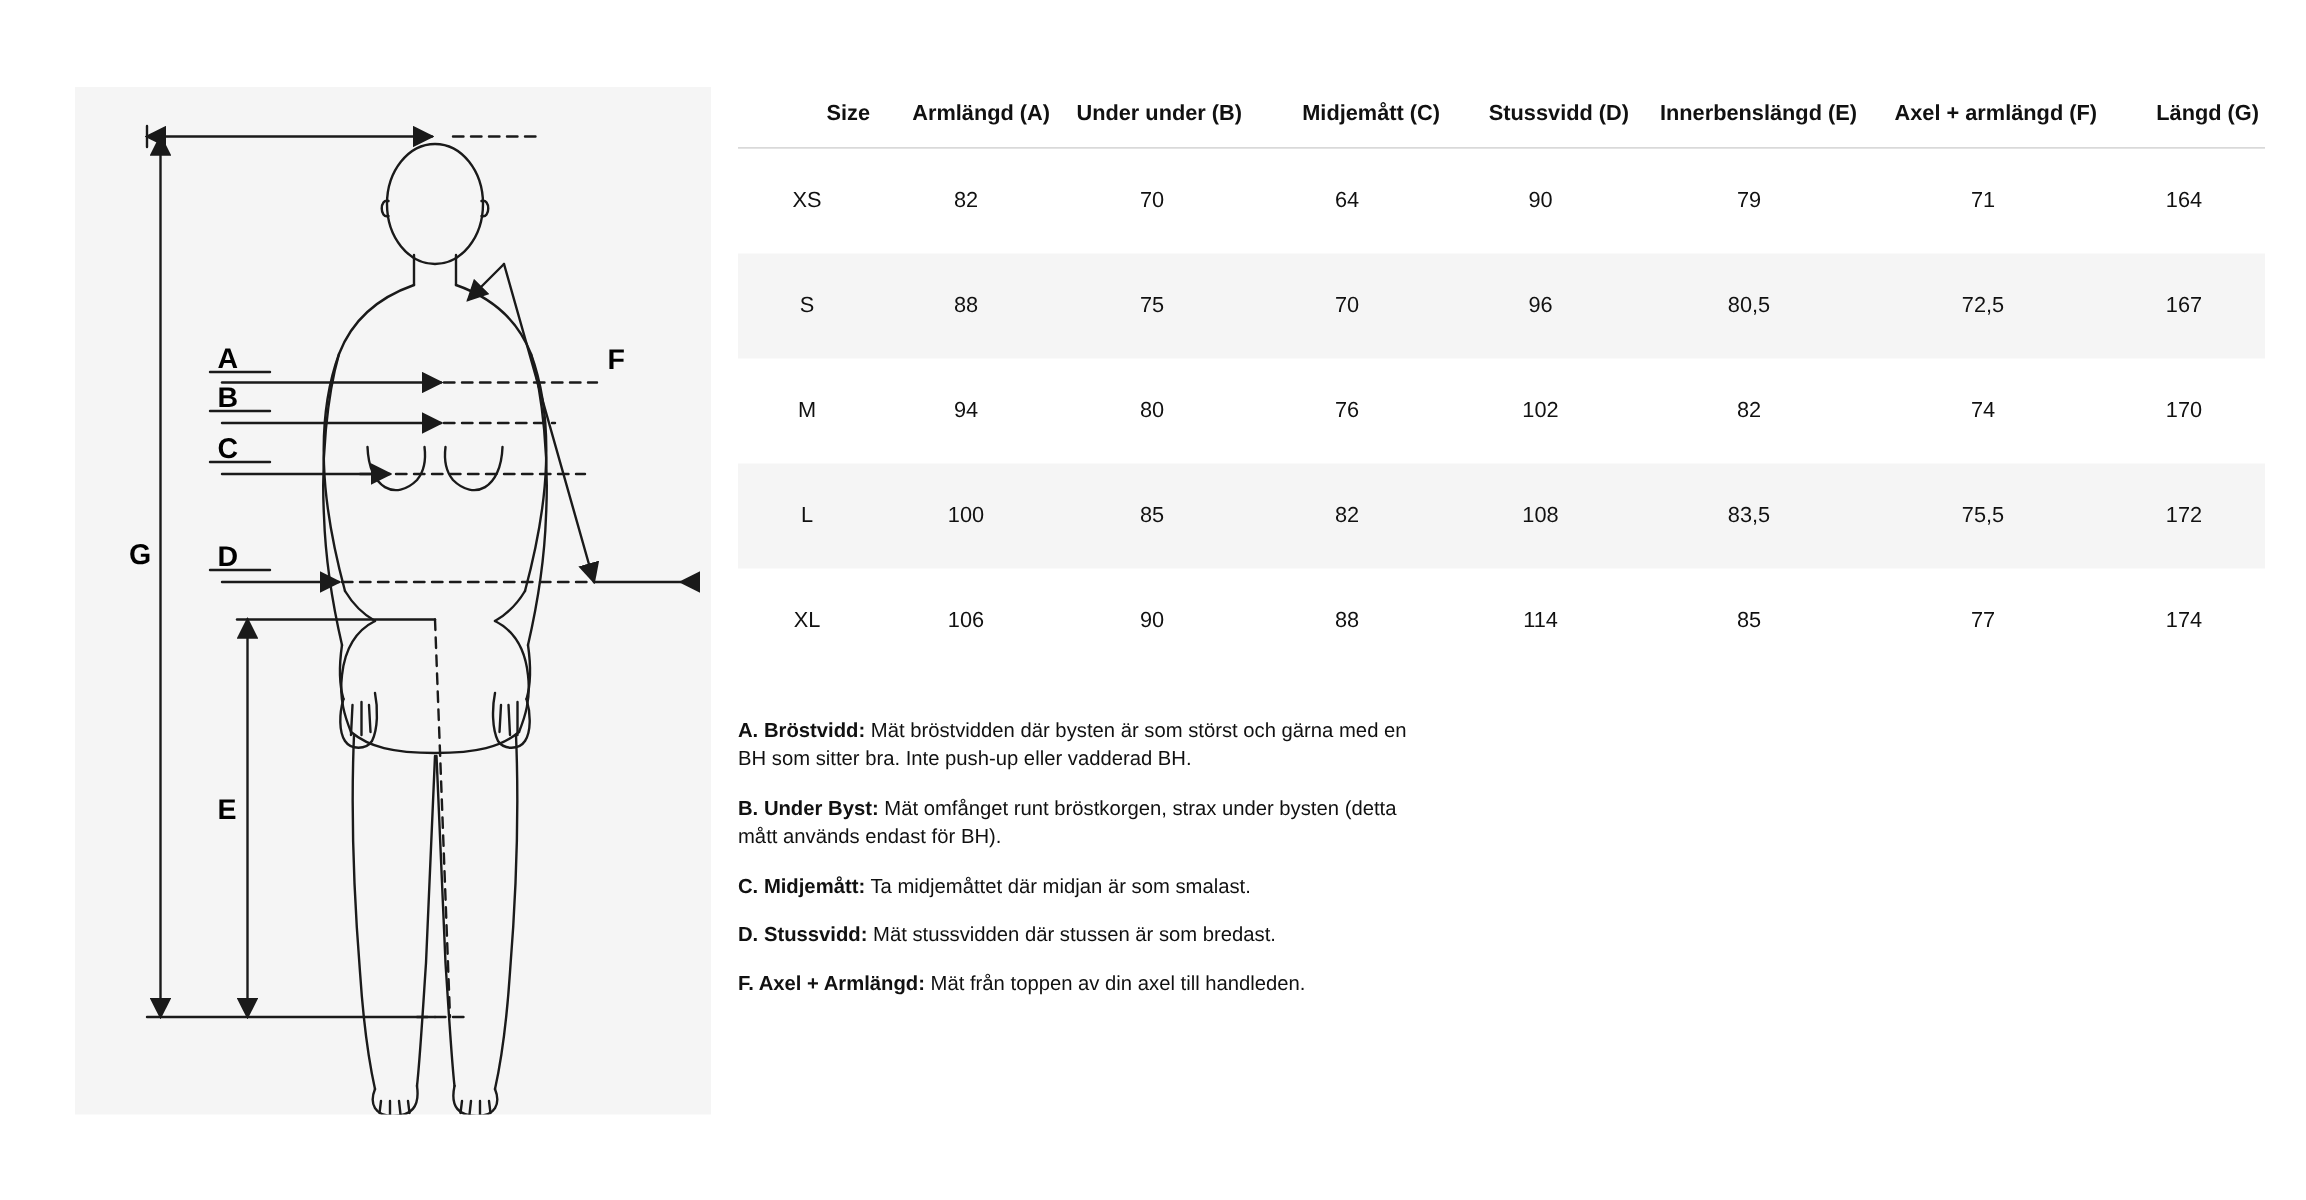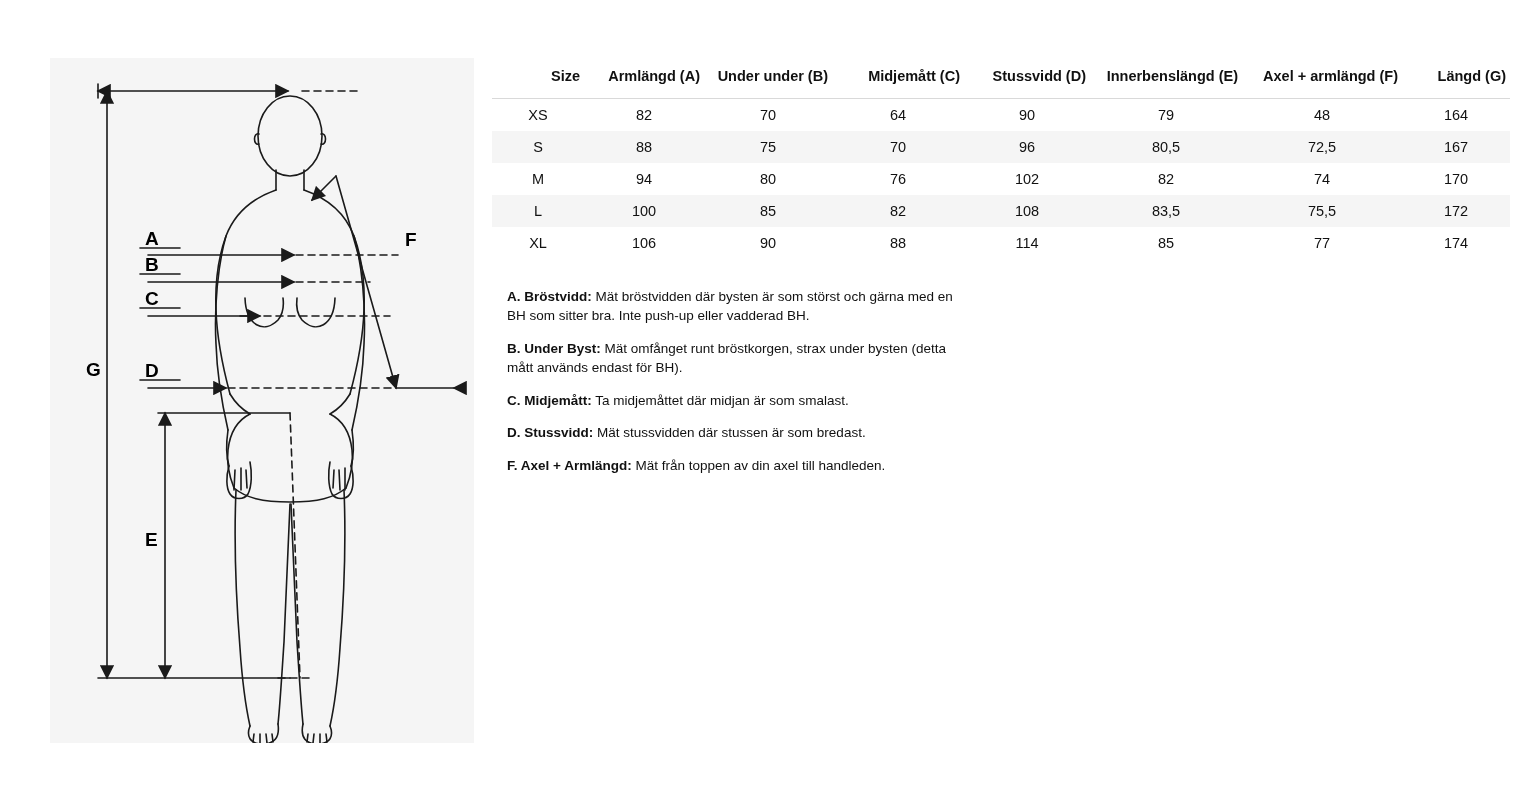--- a/index.html
+++ b/index.html
@@ -49,39 +49,38 @@
     font-weight: bold;
     text-align: right;
     padding: 12px 4px 14px 4px;
     border-bottom: 1px solid #d9d9d9;
     color: #111;
     white-space: nowrap;
   }
   table.size-table td {
     font-size: 14.5px;
     text-align: center;
-    padding: 8px 4px;
+    padding: 27px 4px;
     color: #111;
   }
   table.size-table tbody tr:nth-child(even) {
     background: #f5f5f5;
   }
   table.size-table col.c0 { width: 92px; }
   table.size-table col.c1 { width: 120px; }
   table.size-table col.c2 { width: 128px; }
   table.size-table col.c3 { width: 132px; }
   table.size-table col.c4 { width: 126px; }
   table.size-table col.c5 { width: 152px; }
   table.size-table col.c6 { width: 160px; }
   table.size-table col.c7 { width: 108px; }
 
   .notes {
     margin-top: 28px;
     width: 460px;
-    margin-left: 15px;
   }
   .note {
     font-size: 13.5px;
     line-height: 1.42;
     margin-bottom: 13px;
     color: #111;
   }
   .note b {
     font-weight: bold;
   }
@@ -253,21 +252,21 @@
       </tr>
     </thead>
     <tbody>
       <tr>
         <td>XS</td>
         <td>82</td>
         <td>70</td>
         <td>64</td>
         <td>90</td>
         <td>79</td>
-        <td>48</td>
+        <td>71</td>
         <td>164</td>
       </tr>
       <tr>
         <td>S</td>
         <td>88</td>
         <td>75</td>
         <td>70</td>
         <td>96</td>
         <td>80,5</td>
         <td>72,5</td>

